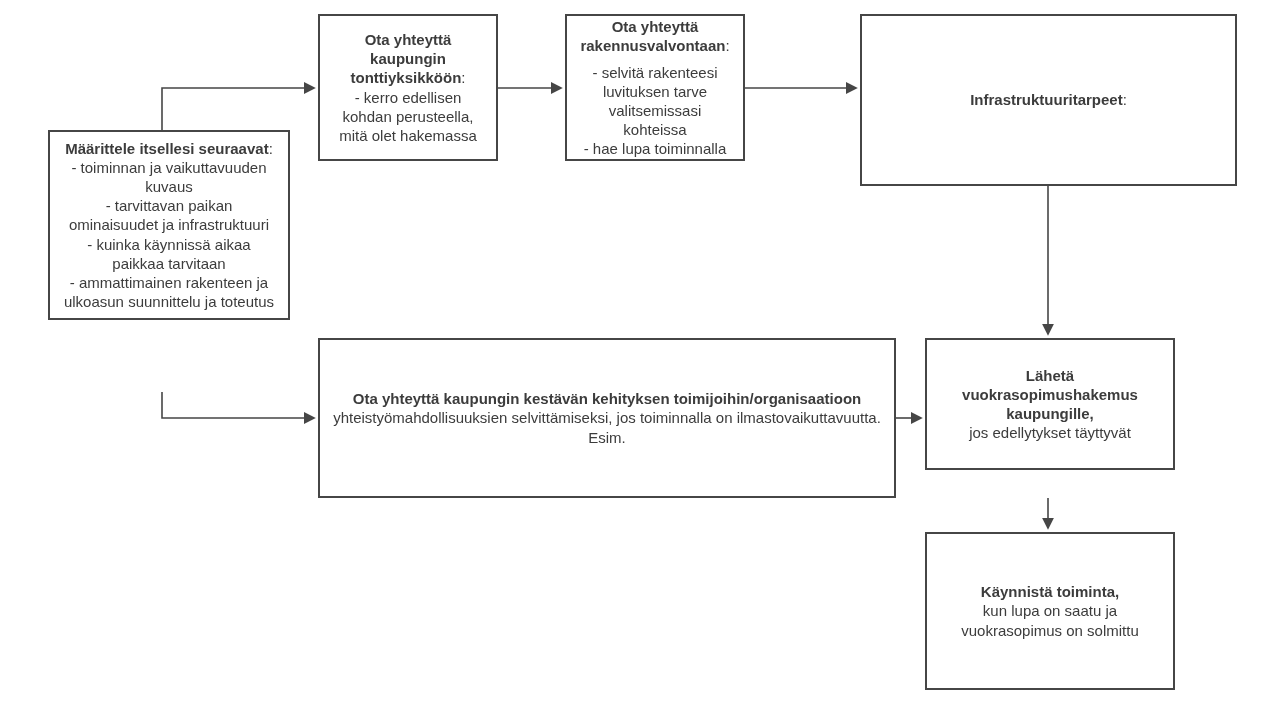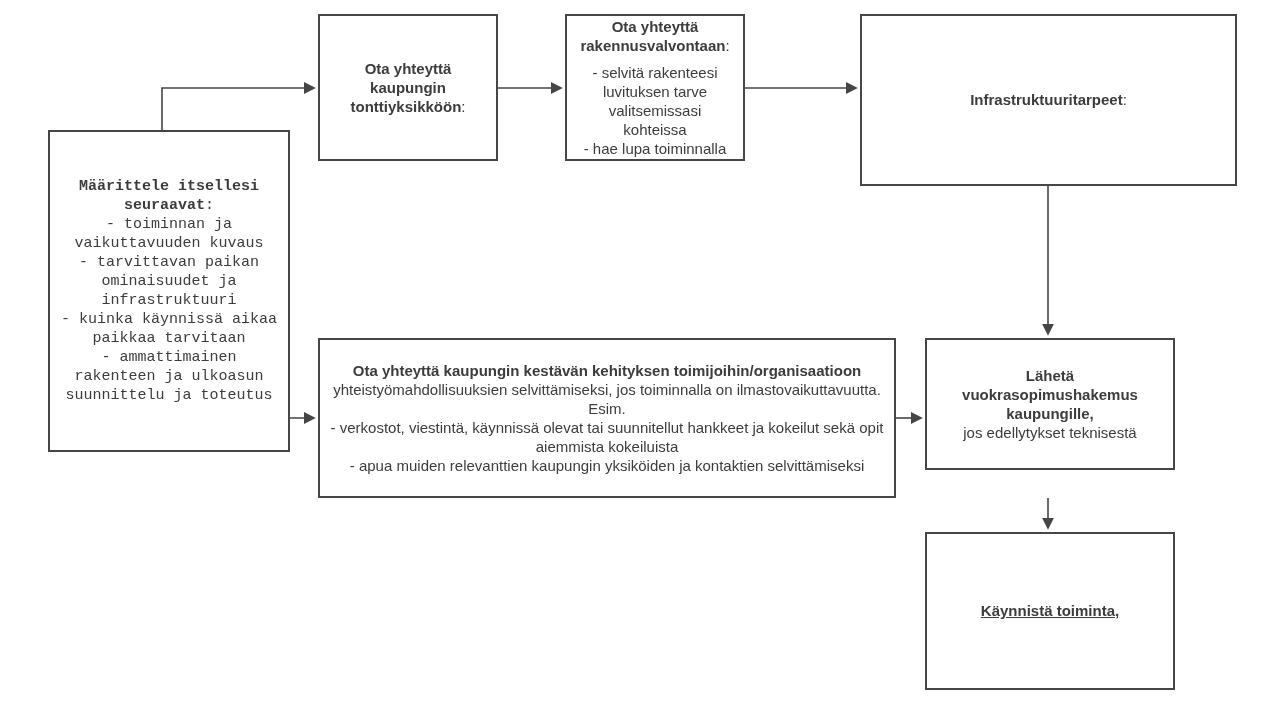--- a/index.html
+++ b/index.html
@@ -38,27 +38,27 @@
     padding: 8px 10px;
   }
   .box .head { display: block; }
   .box .title { font-weight: bold; }
   .box .after-title { font-weight: normal; }
   .box .body {
     font-weight: normal;
     white-space: pre-line;
   }
   
-  #box-define    { left: 48px;  top: 130px; width: 242px; height: 322px; font-family: Liberation Mono, monospace; }
+  #box-define    { left: 48px;  top: 130px; width: 242px; height: 190px; }
   #box-tontti    { left: 318px; top: 14px;  width: 180px; height: 147px; }
   #box-rakennus  { left: 565px; top: 14px;  width: 180px; height: 147px; gap: 8px; }
   #box-infra     { left: 860px; top: 14px;  width: 377px; height: 172px; }
   #box-kestava   { left: 318px; top: 338px; width: 578px; height: 160px; }
   #box-laheta    { left: 925px; top: 338px; width: 250px; height: 132px; }
-  #box-kaynnista { left: 925px; top: 532px; width: 250px; height: 158px; text-decoration: underline; }
+  #box-kaynnista { left: 925px; top: 532px; width: 250px; height: 158px; }
 </style>
 </head>
 <body>
 
 <div class="canvas">
 
   <svg class="connectors" viewBox="0 0 1280 720" xmlns="http://www.w3.org/2000/svg">
     <defs>
       <marker id="ah" markerUnits="userSpaceOnUse" markerWidth="12" markerHeight="12" viewBox="0 0 10 10" refX="8.5" refY="5" orient="auto">
         <path d="M0,0 L10,5 L0,10 z" fill="#464646"></path>
@@ -80,50 +80,50 @@
     <span class="body">- toiminnan ja vaikuttavuuden kuvaus
 - tarvittavan paikan ominaisuudet ja infrastruktuuri
 - kuinka käynnissä aikaa paikkaa tarvitaan
 - ammattimainen rakenteen ja ulkoasun suunnittelu ja toteutus</span>
   </div>
 
   <div class="box" id="box-tontti">
     <span class="head">
       <span class="title">Ota yhteyttä kaupungin tonttiyksikköön</span><span class="after-title">:</span>
     </span>
+    <span class="body">- kerro edellisen kohdan perusteella, mitä olet hakemassa</span>
   </div>
 
   <div class="box" id="box-rakennus">
     <span class="head">
       <span class="title">Ota yhteyttä rakennusvalvontaan</span><span class="after-title">:</span>
     </span>
     <span class="body">- selvitä rakenteesi luvituksen tarve valitsemissasi kohteissa
 - hae lupa toiminnalla</span>
   </div>
 
   <div class="box" id="box-infra">
     <span class="head">
       <span class="title">Infrastruktuuritarpeet</span><span class="after-title">:</span>
     </span>
   </div>
 
   <div class="box" id="box-kestava">
     <span class="head">
       <span class="title">Ota yhteyttä kaupungin kestävän kehityksen toimijoihin/organisaatioon</span><span class="after-title"> yhteistyömahdollisuuksien selvittämiseksi, jos toiminnalla on ilmastovaikuttavuutta. Esim.</span>
     </span>
-    <span class="body">- verkostot, viestintä, käynnissä olevat tai suunnitellut hankkeet ja kokeilut sekä opit aiemmista kokeiluista
-- apua muiden relevanttien kaupungin yksiköiden ja kontaktien selvittämiseksi</span>
   </div>
 
   <div class="box" id="box-laheta">
     <span class="head">
       <span class="title">Lähetä vuokrasopimushakemus kaupungille,</span>
     </span>
-    <span class="body">jos edellytykset teknisestä</span>
+    <span class="body">jos edellytykset täyttyvät</span>
   </div>
 
   <div class="box" id="box-kaynnista">
     <span class="head">
       <span class="title">Käynnistä toiminta,</span>
     </span>
+    <span class="body">kun lupa on saatu ja vuokrasopimus on solmittu</span>
   </div>
 
 </div>
 
 </body></html>

